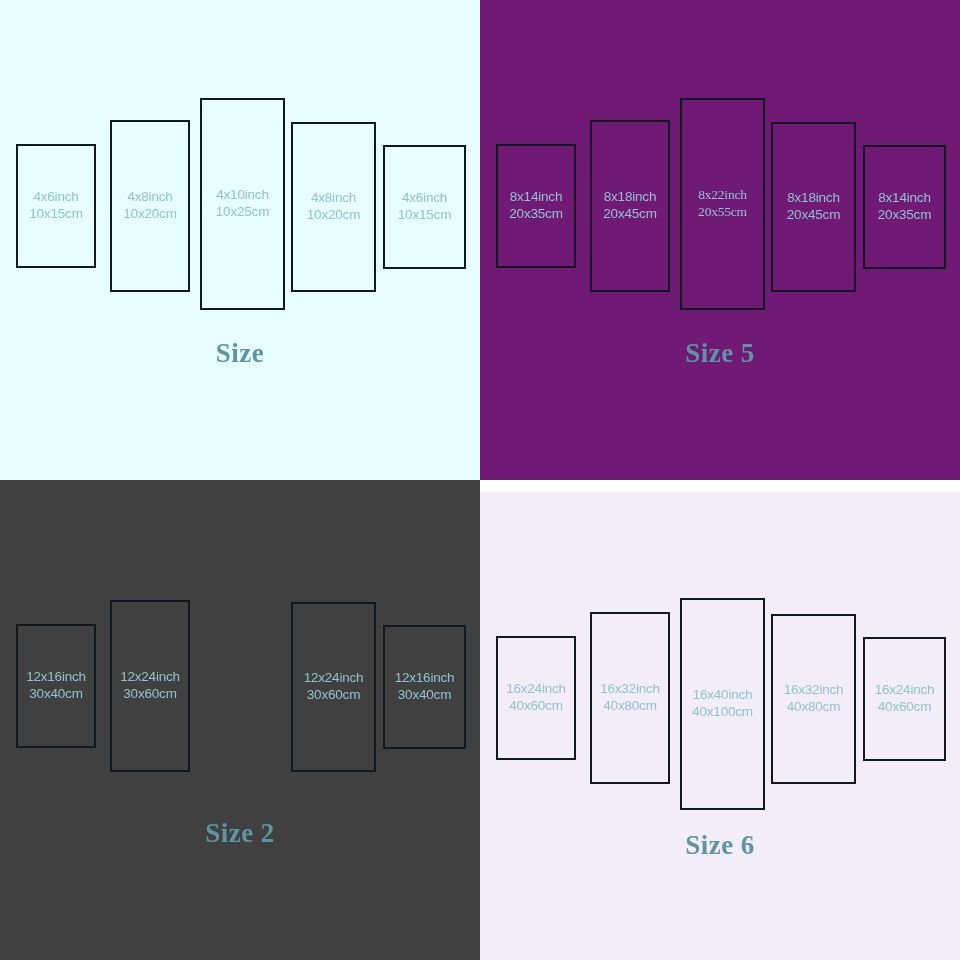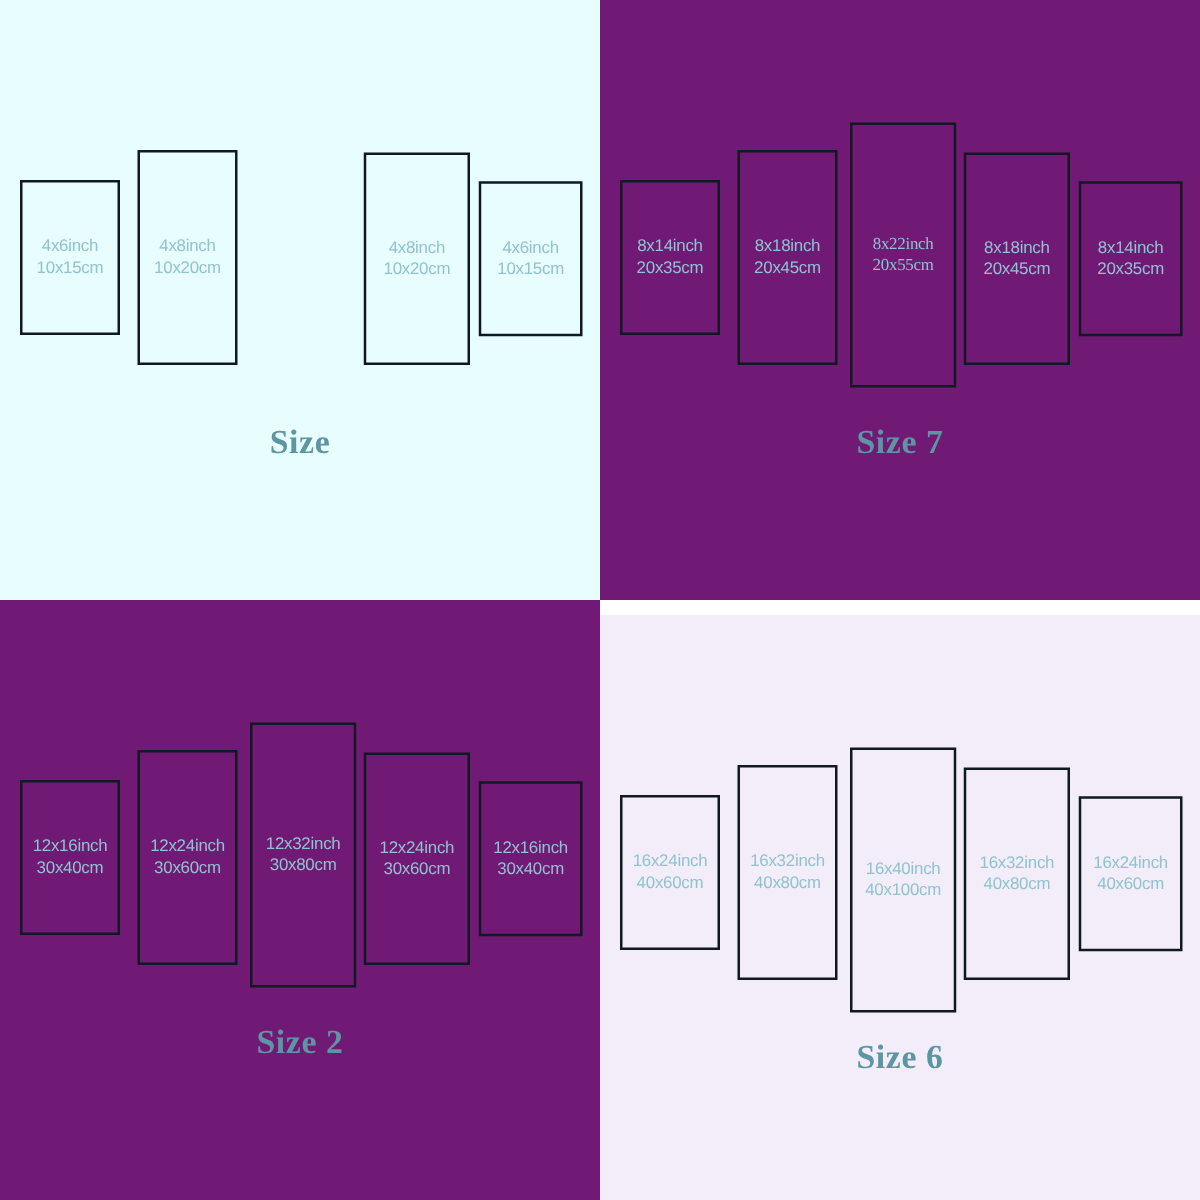--- a/index.html
+++ b/index.html
@@ -81,20 +81,26 @@
             <span class="ln">4x6inch</span>
             <span class="ln">10x15cm</span>
           </div>
         </div>
         <div class="panel" style="left: 110px; top: 120px; width: 80px; height: 172px;">
           <div class="panel-label" style="top: 67px;">
             <span class="ln">4x8inch</span>
             <span class="ln">10x20cm</span>
           </div>
         </div>
+        <div class="panel" style="left: 200px; top: 98px; width: 85px; height: 212px;">
+          <div class="panel-label" style="top: 87px;">
+            <span class="ln">4x10inch</span>
+            <span class="ln">10x25cm</span>
+          </div>
+        </div>
         <div class="panel" style="left: 291px; top: 122px; width: 85px; height: 170px;">
           <div class="panel-label" style="top: 66px;">
             <span class="ln">4x8inch</span>
             <span class="ln">10x20cm</span>
           </div>
         </div>
         <div class="panel" style="left: 383px; top: 145px; width: 83px; height: 124px;">
           <div class="panel-label" style="top: 43px;">
             <span class="ln">4x6inch</span>
             <span class="ln">10x15cm</span>
@@ -129,40 +135,34 @@
             <span class="ln">20x45cm</span>
           </div>
         </div>
         <div class="panel" style="left: 383px; top: 145px; width: 83px; height: 124px;">
           <div class="panel-label" style="top: 43px;">
             <span class="ln">8x14inch</span>
             <span class="ln">20x35cm</span>
           </div>
         </div>
       </div>
-      <div class="quad-title">Size 7</div>
-    </div>
-    <div class="quadrant q2" style="background: #701a75;">
+      <div class="quad-title">Size 5</div>
+    </div>
+    <div class="quadrant q2" style="background: #404040;">
       <div class="panels">
         <div class="panel" style="left: 16px; top: 144px; width: 80px; height: 124px;">
           <div class="panel-label" style="top: 43px;">
             <span class="ln">12x16inch</span>
             <span class="ln">30x40cm</span>
           </div>
         </div>
         <div class="panel" style="left: 110px; top: 120px; width: 80px; height: 172px;">
           <div class="panel-label" style="top: 67px;">
             <span class="ln">12x24inch</span>
             <span class="ln">30x60cm</span>
-          </div>
-        </div>
-        <div class="panel" style="left: 200px; top: 98px; width: 85px; height: 212px;">
-          <div class="panel-label" style="top: 87px;">
-            <span class="ln">12x32inch</span>
-            <span class="ln">30x80cm</span>
           </div>
         </div>
         <div class="panel" style="left: 291px; top: 122px; width: 85px; height: 170px;">
           <div class="panel-label" style="top: 66px;">
             <span class="ln">12x24inch</span>
             <span class="ln">30x60cm</span>
           </div>
         </div>
         <div class="panel" style="left: 383px; top: 145px; width: 83px; height: 124px;">
           <div class="panel-label" style="top: 43px;">

